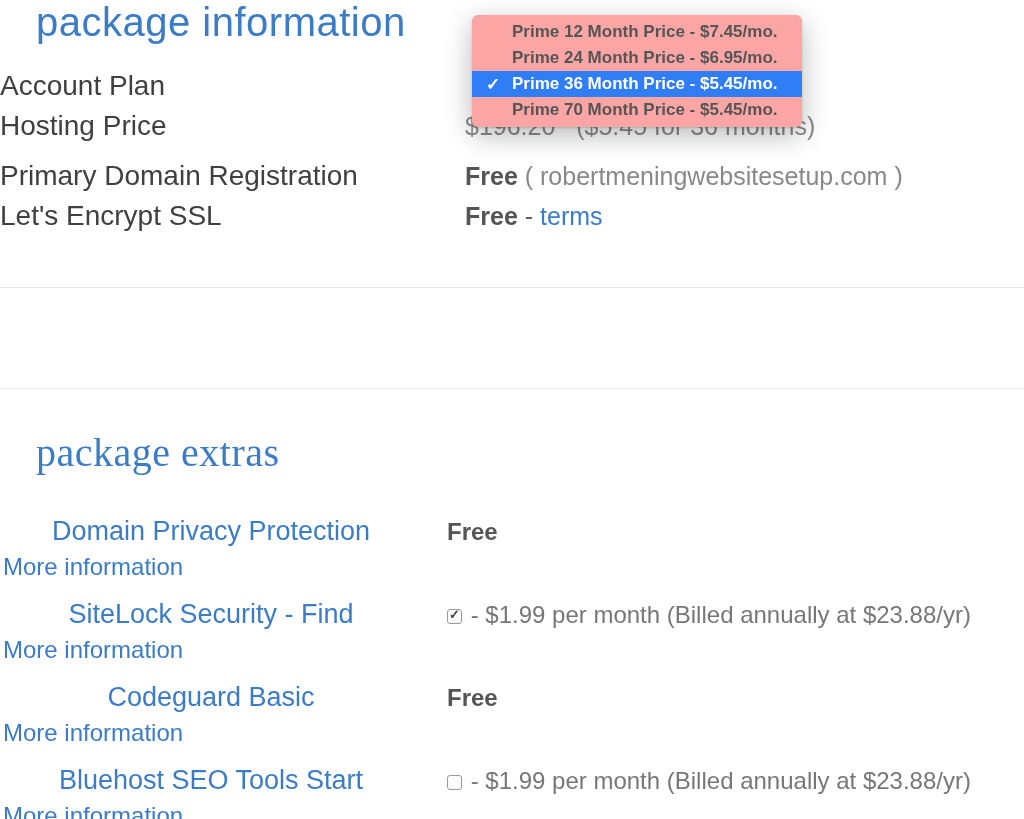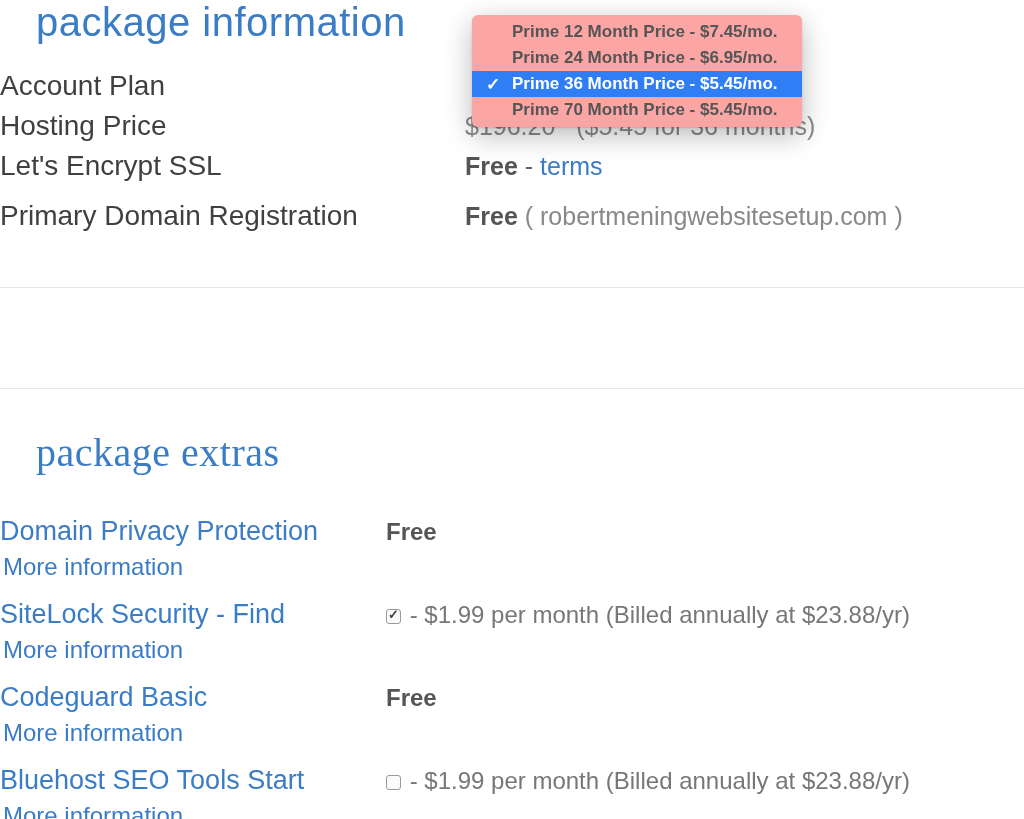--- a/index.html
+++ b/index.html
@@ -80,22 +80,22 @@
       left: 14px;
       top: 3px;
       color: #fff;
       font-weight: 700;
     }
 
     
     .ext-rows { }
     .ext-row { display: flex; align-items: baseline; margin-bottom: 4px; }
     .ext-label {
-      width: 386px;
-      text-align: left;
+      width: 447px;
+      text-align: center;
       color: #3b7cc7;
       font-size: 27px;
       font-weight: 300;
       padding-right: 25px;
     }
     .ext-value { color: #606060; font-size: 24px; font-weight: 300; }
     .ext-value .free { font-weight: 600; color: #555; }
     .ext-value .dash { color: #777; }
     .ext-more {
       padding-left: 3px;
@@ -154,35 +154,35 @@
 
     <div class="row">
       <div class="label">Hosting Price</div>
       <div class="value hosting-value">
         <span>$196.20</span>
         &nbsp;
         <span>($5.45 for 36 months)</span>
       </div>
     </div>
 
-    <div class="row" style="margin-top:6px;">
-      <div class="label">Let's Encrypt SSL</div>
-      <div class="value">
-        <span class="free">Free</span><span> - </span><span class="link">terms</span>
-      </div>
-    </div>
-
     <div class="row" style="margin-top:18px;">
       <div class="label">Primary Domain Registration</div>
       <div class="value">
         <span class="free">Free</span>
         <span class="muted">( robertmeningwebsitesetup.com )</span>
       </div>
     </div>
 
+    <div class="row" style="margin-top:6px;">
+      <div class="label">Let's Encrypt SSL</div>
+      <div class="value">
+        <span class="free">Free</span><span> - </span><span class="link">terms</span>
+      </div>
+    </div>
+
   </div>
 
   <div class="divider"></div>
 </div>
 
 <div class="gap"></div>
 <div class="divider2"></div>
 
 <div class="section-pkg-extras">
   <h2 class="section-title">package extras</h2>

